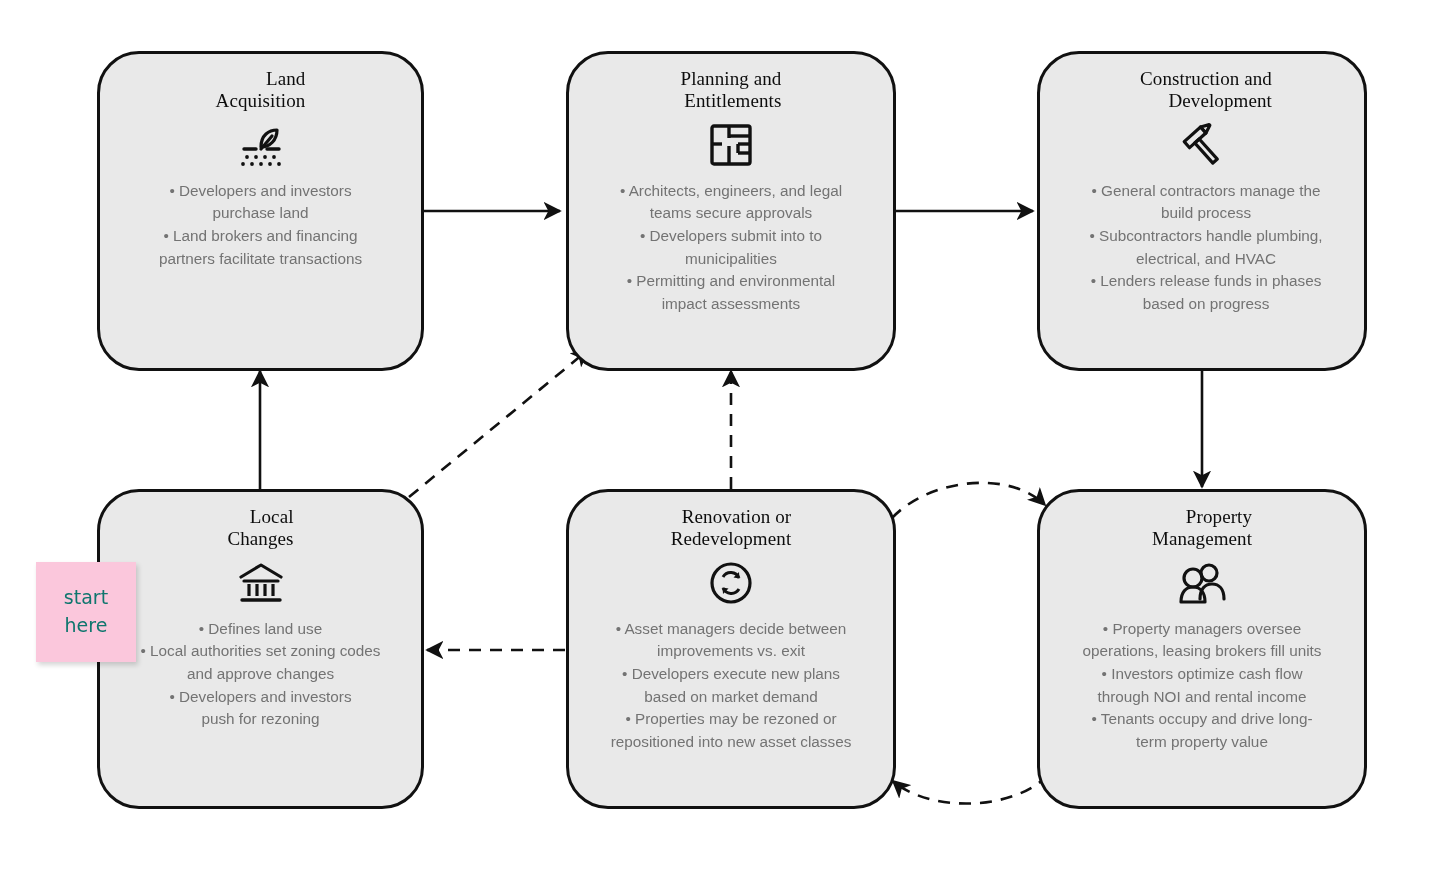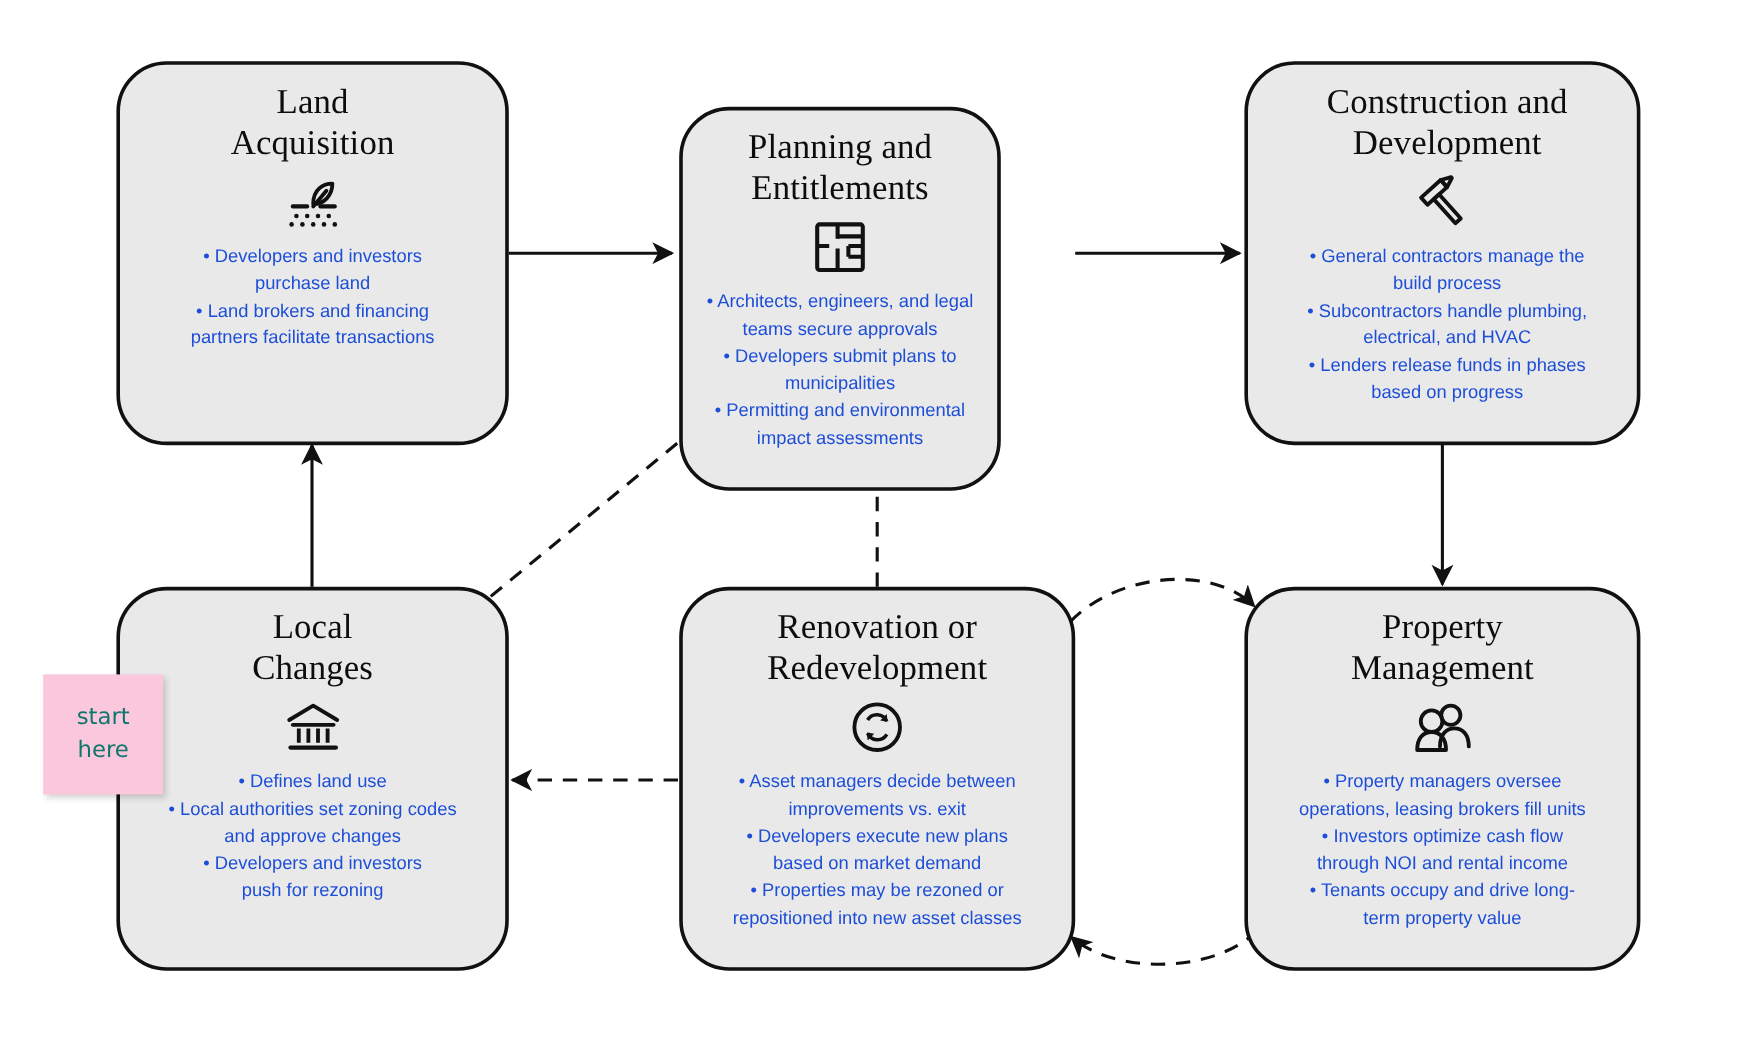--- a/index.html
+++ b/index.html
@@ -23,41 +23,41 @@
     border: 3px solid #111111;
     border-radius: 42px;
     z-index: 2;
     display: flex;
     flex-direction: column;
     align-items: center;
     padding: 14px 16px 12px 16px;
   }
   .node-title {
     font-family: "Liberation Serif", "DejaVu Serif", serif;
-    font-size: 29px;
+    font-size: 19px;
     line-height: 1.18;
     font-weight: 400;
     color: #0d0d0d;
-    text-align: center;
+    text-align: right;
     letter-spacing: 0.1px;
     white-space: pre-line;
   }
   .node-icon {
     margin-top: 9px;
     height: 46px;
     display: flex;
     align-items: center;
     justify-content: center;
   }
   .node-icon svg { display: block; }
   .node-bullets {
     margin-top: 12px;
     font-size: 15.3px;
     line-height: 1.48;
-    color: #1d4ed8;
+    color: #737373;
     text-align: center;
     width: 100%;
   }
   .node-bullets div { white-space: pre-line; }
 
   #sticky {
     position: absolute;
     left: 36px; top: 562px;
     width: 100px; height: 100px;
     background: #fbc7dc;
@@ -127,39 +127,39 @@
       </svg>
     </div>
     <div class="node-bullets">
       <div>• Developers and investors
 purchase land</div>
       <div>• Land brokers and financing
 partners facilitate transactions</div>
     </div>
   </div>
 
-  <div class="node" style="left:566px; top:51px; width:268px; height:320px;margin-top:38px;">
+  <div class="node" style="left:566px; top:51px; width:330px; height:320px;">
     <div class="node-title">Planning and
 Entitlements</div>
     <div class="node-icon">
       <svg width="46" height="46" viewBox="0 0 46 46">
         <rect x="4" y="4" width="38" height="38" rx="2" fill="none" stroke="#111" stroke-width="3.4"></rect>
         <line x1="21" y1="4" x2="21" y2="16" stroke="#111" stroke-width="3.4"></line>
         <line x1="21" y1="24" x2="21" y2="42" stroke="#111" stroke-width="3.4"></line>
         <line x1="4" y1="22" x2="14" y2="22" stroke="#111" stroke-width="3.4"></line>
         <line x1="21" y1="14" x2="42" y2="14" stroke="#111" stroke-width="3.4"></line>
         <line x1="30" y1="22" x2="42" y2="22" stroke="#111" stroke-width="3.4"></line>
         <line x1="30" y1="31" x2="42" y2="31" stroke="#111" stroke-width="3.4"></line>
         <line x1="30" y1="22" x2="30" y2="31" stroke="#111" stroke-width="3.4"></line>
       </svg>
     </div>
     <div class="node-bullets">
       <div>• Architects, engineers, and legal
 teams secure approvals</div>
-      <div>• Developers submit plans to
+      <div>• Developers submit into to
 municipalities</div>
       <div>• Permitting and environmental
 impact assessments</div>
     </div>
   </div>
 
   <div class="node" style="left:1037px; top:51px; width:330px; height:320px;padding-left:24px;">
     <div class="node-title">Construction and
 Development</div>
     <div class="node-icon">

